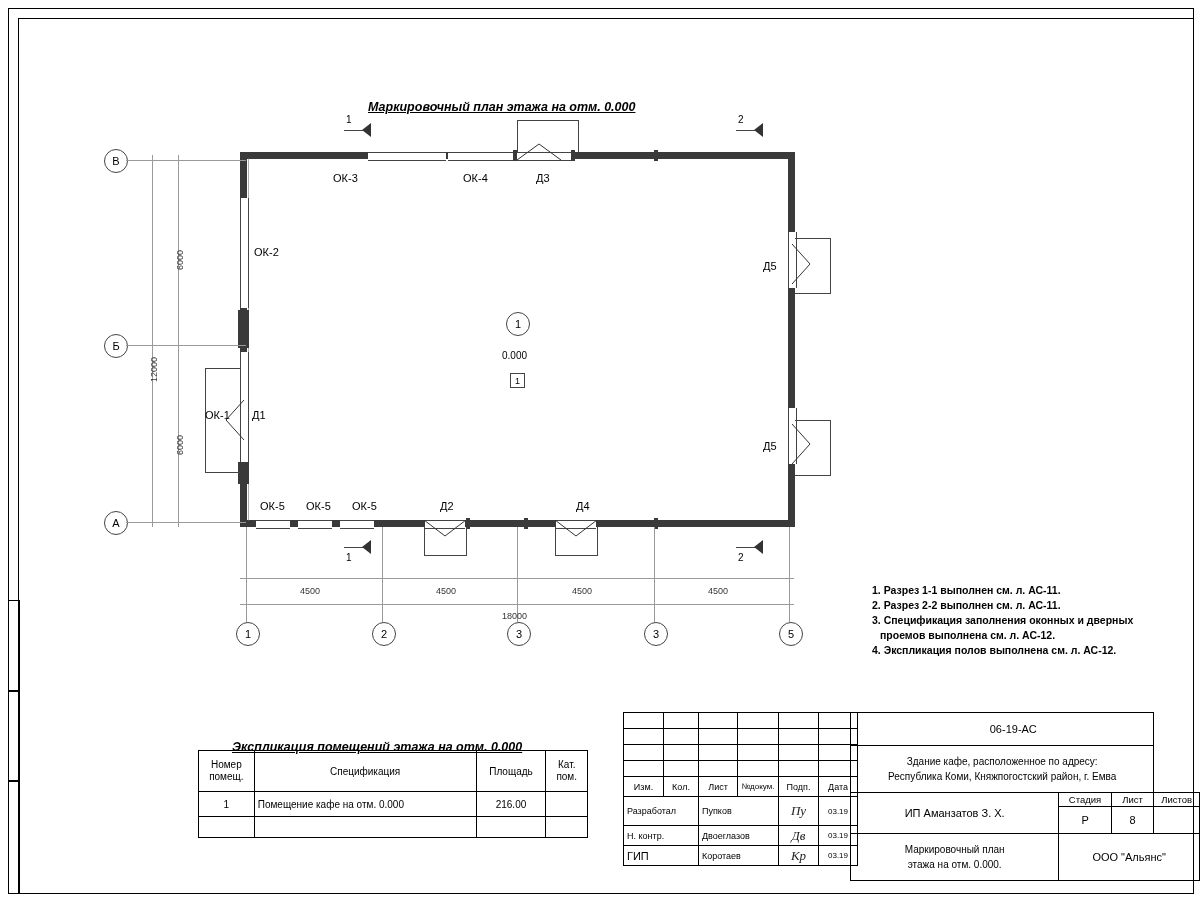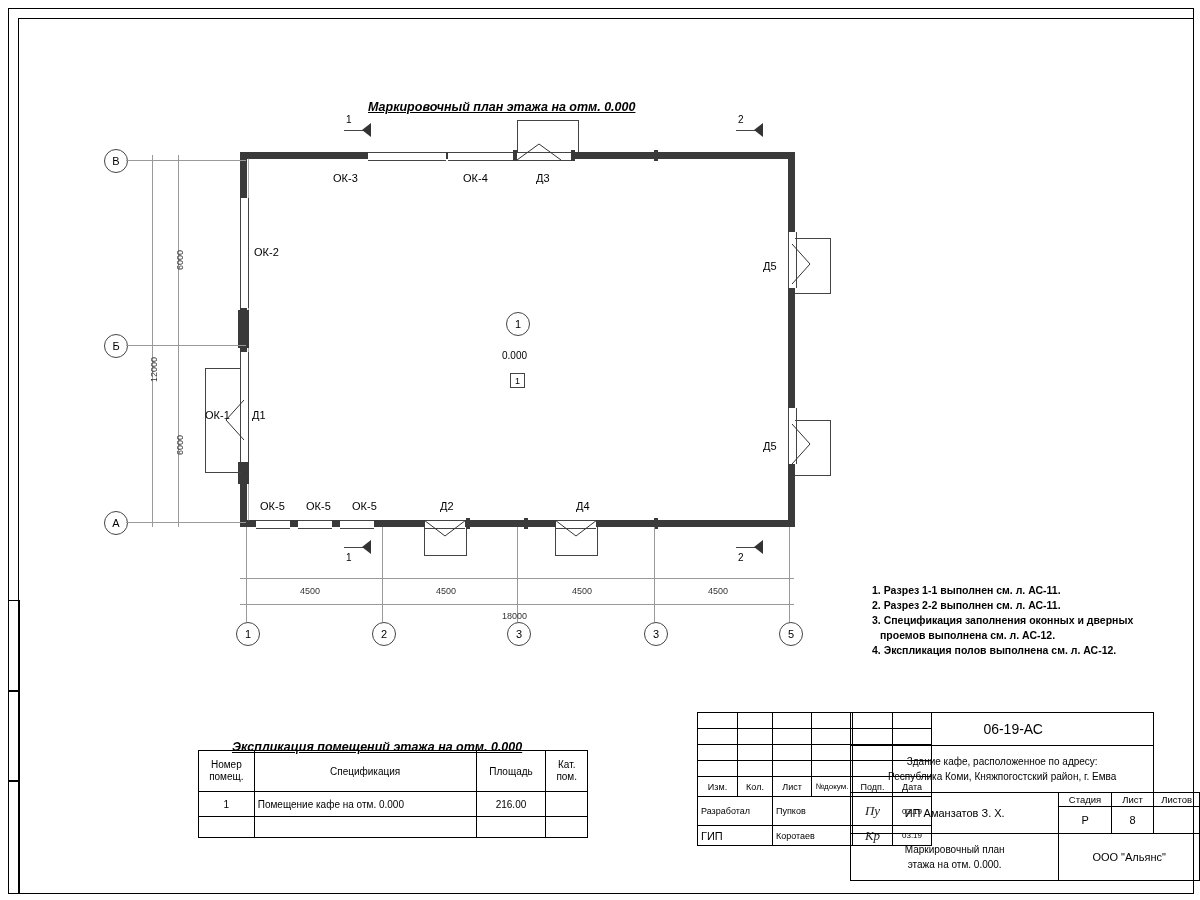--- a/index.html
+++ b/index.html
@@ -243,21 +243,21 @@
     </tr>
     <tr>
       <td style="height:18px;"></td>
       <td></td>
       <td></td>
       <td></td>
     </tr>
   </tbody>
     </table>
 
-  <table class="tbl" style="left:697px;top:712px;">
+  <table class="tbl" style="left:623px;top:712px;">
     <tbody>
         <tr>
       <td style="width:33px;height:13px;"></td>
       <td style="width:28px;"></td>
       <td style="width:32px;"></td>
       <td style="width:34px;"></td>
       <td style="width:33px;"></td>
       <td style="width:32px;"></td>
     </tr>
     <tr>
@@ -292,32 +292,38 @@
       <td style="font-size:9px;">Подп.</td>
       <td style="font-size:9px;">Дата</td>
     </tr>
     <tr>
       <td colspan="2" style="height:26px;text-align:left;font-size:9px;">Разработал</td>
       <td colspan="2" style="text-align:left;font-size:9px;">Пупков</td>
       <td class="sig">Пу</td>
       <td style="font-size:8px;">03.19</td>
     </tr>
     <tr>
+      <td colspan="2" style="height:17px;text-align:left;font-size:9px;">Н. контр.</td>
+      <td colspan="2" style="text-align:left;font-size:9px;">Двоеглазов</td>
+      <td class="sig">Дв</td>
+      <td style="font-size:8px;">03.19</td>
+    </tr>
+    <tr>
       <td colspan="2" style="height:17px;text-align:left;font-size:11px;">ГИП</td>
       <td colspan="2" style="text-align:left;font-size:9px;">Коротаев</td>
       <td class="sig">Кр</td>
       <td style="font-size:8px;">03.19</td>
     </tr>
   </tbody>
     </table>
 
   <table class="tbl" style="left:850px;top:712px;">
     <tbody>
         <tr>
-      <td colspan="3" style="width:342px;height:30px;font-size:14px;padding-left:25px;">06-19-АС</td>
+      <td colspan="3" style="width:342px;height:30px;font-size:11px;padding-left:25px;">06-19-АС</td>
     </tr>
     <tr>
       <td colspan="3" style="height:42px;font-size:10px;line-height:15px;padding:2px 6px;">
         <div>Здание кафе, расположенное по адресу:</div>
         <div>Республика Коми, Княжпогостский район, г. Емва</div>
       </td>
     </tr>
     <tr>
       <td rowspan="2" style="width:224px;height:22px;font-size:11px;">ИП Аманзатов З. Х.</td>
       <td style="width:44px;font-size:9.5px;">Стадия</td>

